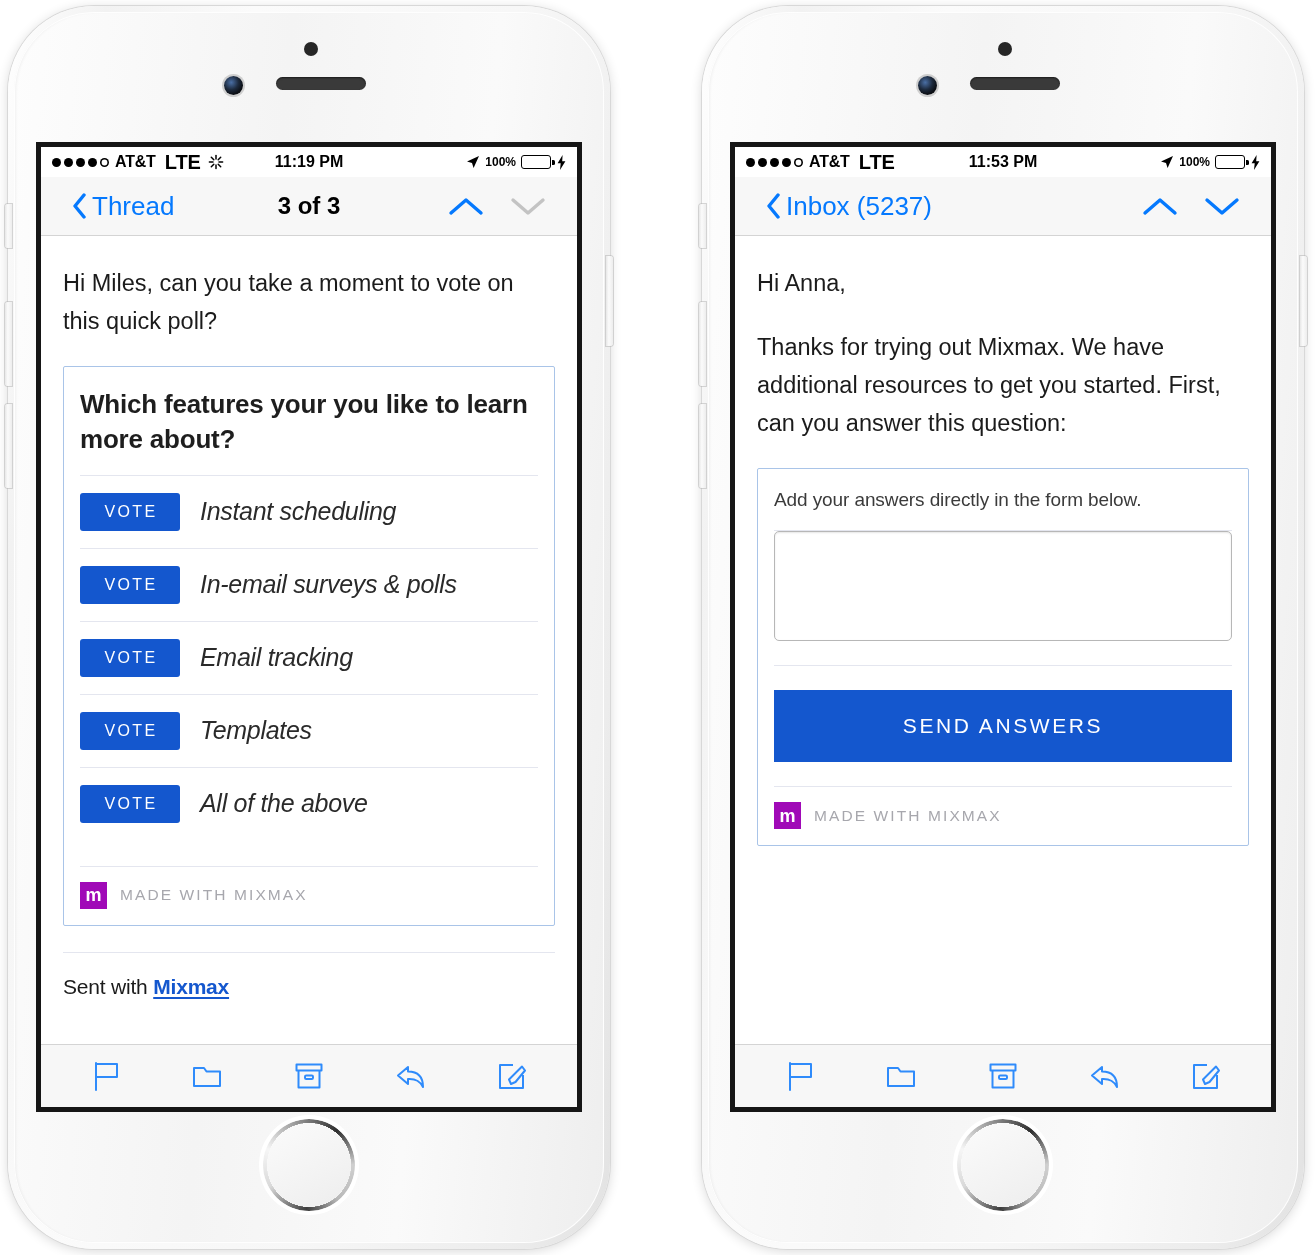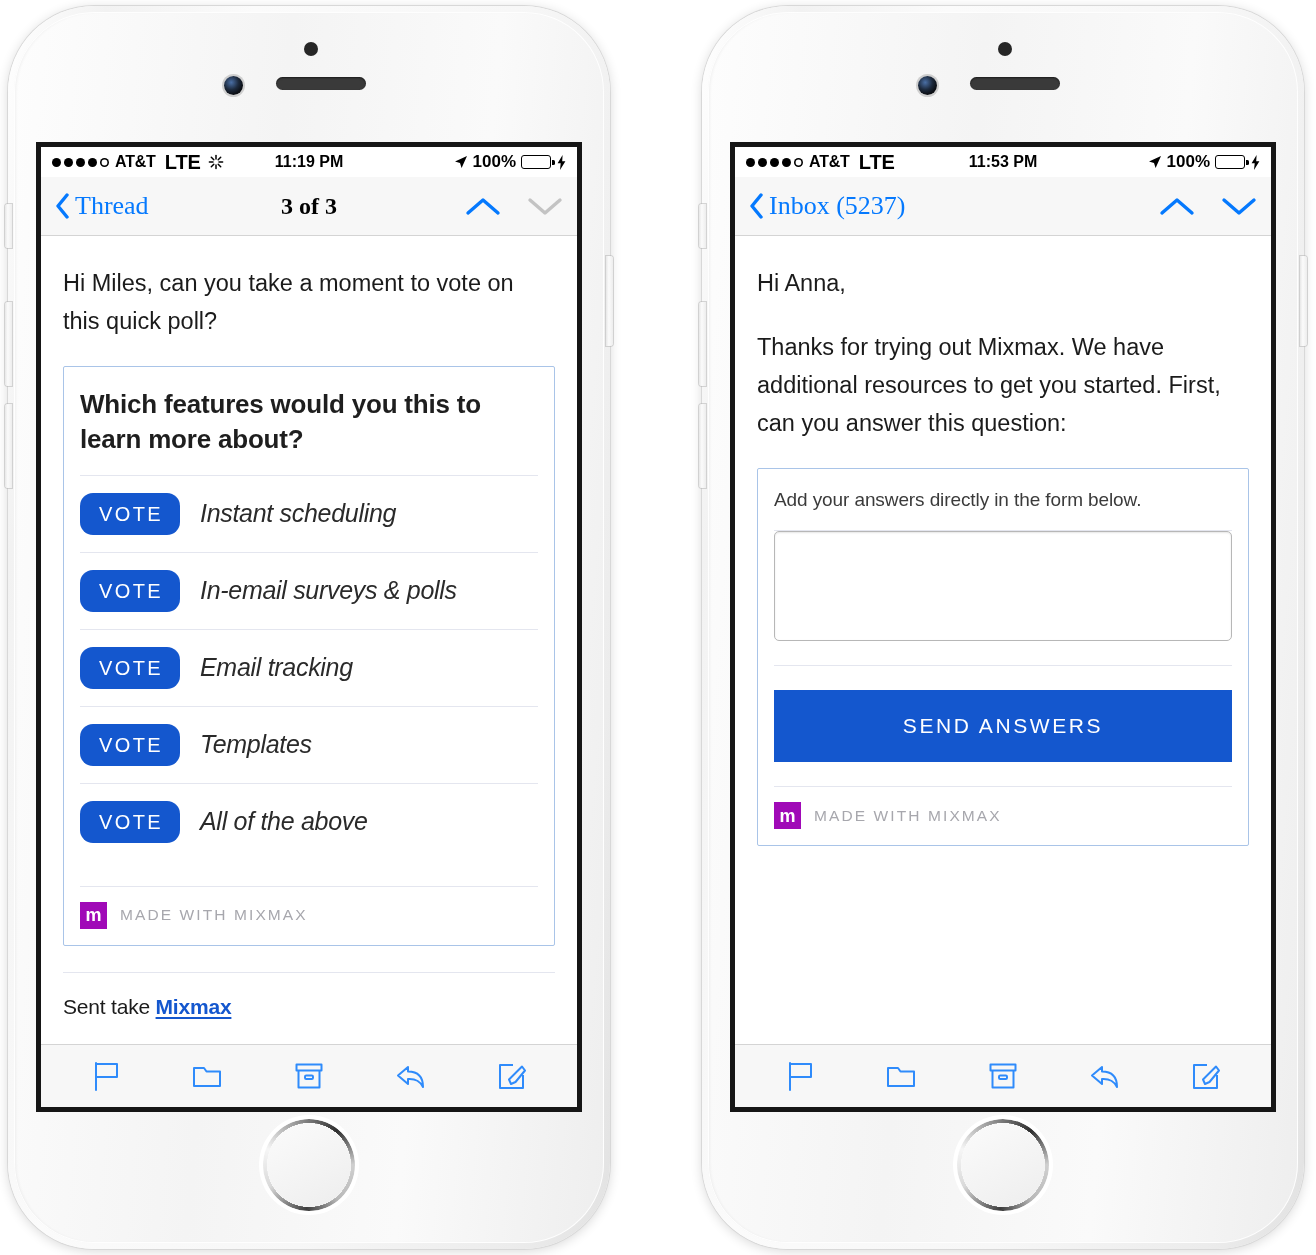--- a/index.html
+++ b/index.html
@@ -139,21 +139,21 @@
   .dots i.hollow { background: transparent; box-shadow: inset 0 0 0 1.6px #000; }
   .sb-carrier { font-size: 16px; font-weight: bold; letter-spacing: -0.2px; }
   .sb-net { font-size: 20px; font-weight: bold; margin-left: 3px; }
   .sb-spin { width: 16px; height: 16px; margin-left: 1px; }
   .sb-time {
     position: absolute; left: 0; right: 0; text-align: center;
     font-size: 16px; font-weight: bold; pointer-events: none;
   }
   .sb-right {
     margin-left: auto; display: flex; align-items: center; gap: 5px;
-    font-size: 17px; font-weight: bold;
+    font-size: 12px; font-weight: bold;
   }
   .loc-arrow { width: 14px; height: 14px; }
   .battery {
     position: relative;
     width: 30px; height: 14px;
     border: 1.6px solid #000;
     border-radius: 3px;
     box-sizing: border-box;
     padding: 1.4px;
   }
@@ -173,23 +173,22 @@
   .bolt { width: 9px; height: 15px; margin-left: 1px; }
 
   
   .navbar {
     flex: 0 0 58px;
     height: 58px;
     background: #f7f7f7;
     border-bottom: 1px solid #d4d4d4;
     display: flex;
     align-items: center;
-    padding: 0 14px;
+    padding: 0 31px;
     position: relative;
-    font-family: Liberation Serif, serif;
   }
   .nav-back {
     display: flex; align-items: center; gap: 5px;
     color: #0579fe; font-size: 26px; font-weight: normal;
     white-space: nowrap;
   }
   .chev-back { width: 15px; height: 26px; flex: 0 0 15px; }
   .nav-title {
     position: absolute; left: 0; right: 0; text-align: center;
     font-size: 24px; font-weight: bold; color: #000;
@@ -243,25 +242,25 @@
   .poll-row {
     display: flex;
     align-items: center;
     gap: 20px;
     padding: 17px 0;
   }
   .vote-btn {
     flex: 0 0 auto;
     background: #1457ce;
     color: #ffffff;
-    font-size: 20px;
+    font-size: 16px;
     letter-spacing: 2.4px;
     font-weight: normal;
     padding: 11px 14px 11px 16px;
-    border-radius: 13px;
+    border-radius: 3px;
     line-height: 1;
     text-align: center;
     min-width: 70px;
   }
   .poll-opt {
     font-size: 25px;
     color: #2a2a2a;
     letter-spacing: -0.3px;
     font-style: italic;
   }
@@ -436,21 +435,21 @@
             <polyline points="3,5 18,18 33,5" fill="none" stroke="#c3c3c3" stroke-width="3.4" stroke-linecap="round" stroke-linejoin="round"></polyline>
           </svg>
         </div>
       </div>
 
       <div class="mailbody">
         <p class="greet">Hi Miles, can you take a moment to vote on this quick poll?</p>
 
         <div class="card">
           <div class="card-inner">
-            <div class="poll-q">Which features would you this to learn more about?</div>
+            <div class="poll-q">Which features your you like to learn more about?</div>
 
             <div class="rowsep"></div>
             <div class="poll-row">
               <div class="vote-btn">VOTE</div>
               <div class="poll-opt">Instant scheduling</div>
             </div>
 
             <div class="rowsep"></div>
             <div class="poll-row">
               <div class="vote-btn">VOTE</div>
@@ -478,21 +477,21 @@
             <div class="card-spacer"></div>
             <div class="rowsep"></div>
             <div class="made-with">
               <div class="mm-logo">m</div>
               <div class="made-label">MADE WITH MIXMAX</div>
             </div>
           </div>
         </div>
 
         <div class="sentwith-wrap">
-          <div class="sentwith"><span>Sent take </span><a href="#">Mixmax</a></div>
+          <div class="sentwith"><span>Sent with </span><a href="#">Mixmax</a></div>
         </div>
       </div>
 
       <div class="toolbar">
         <svg class="tb-icon" viewBox="0 0 34 34">
           <g fill="none" stroke="#2f8bfb" stroke-width="2" stroke-linejoin="round" stroke-linecap="round">
             <path d="M7 4 V31"></path>
             <path d="M7 5 H28 L28 18 H7"></path>
           </g>
         </svg>

